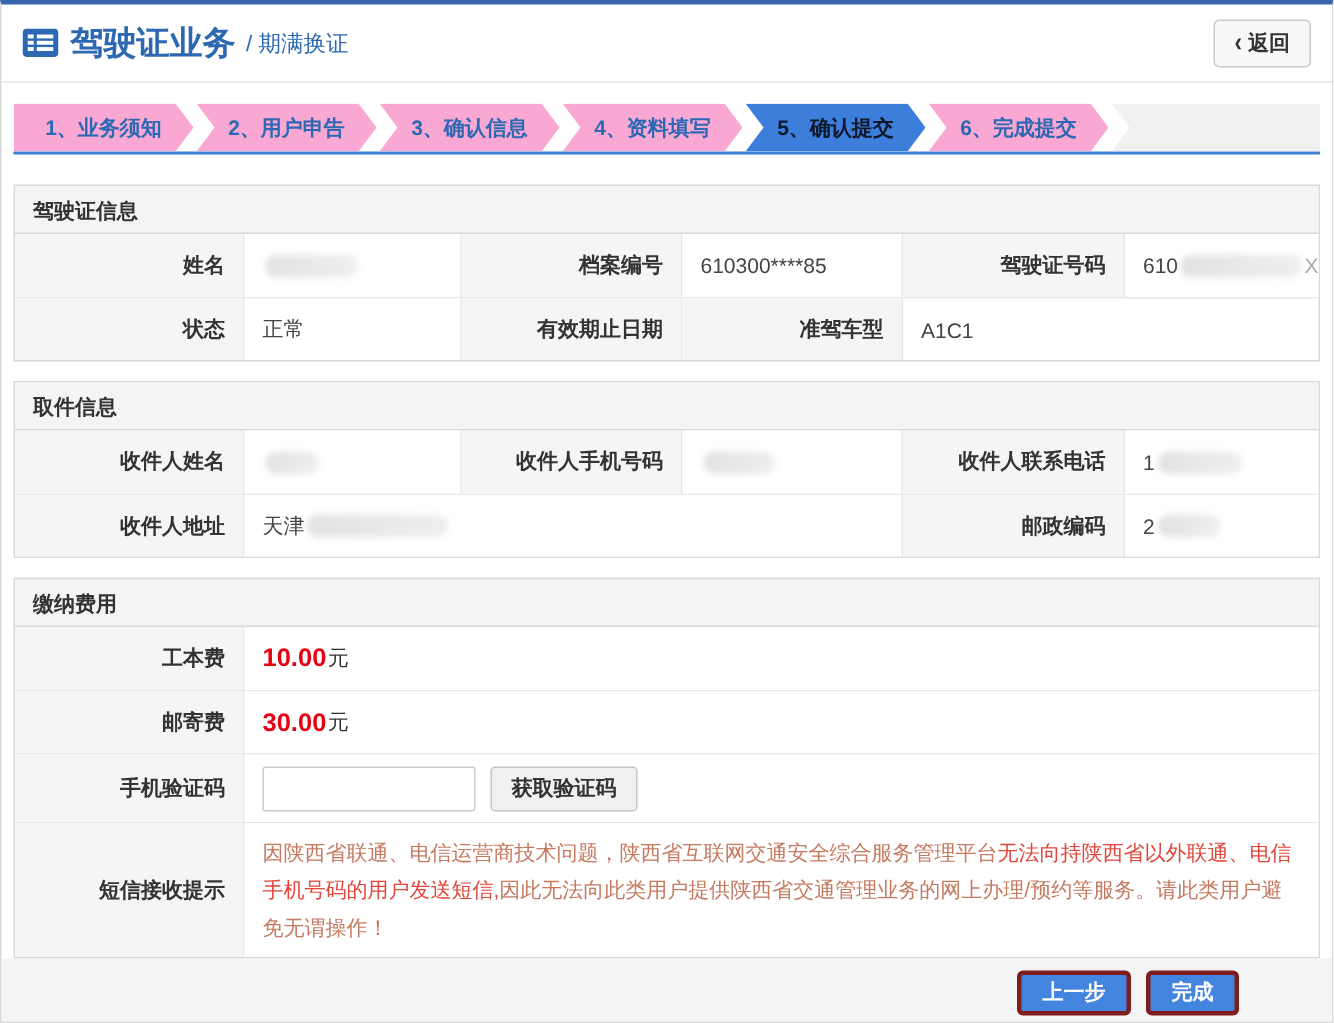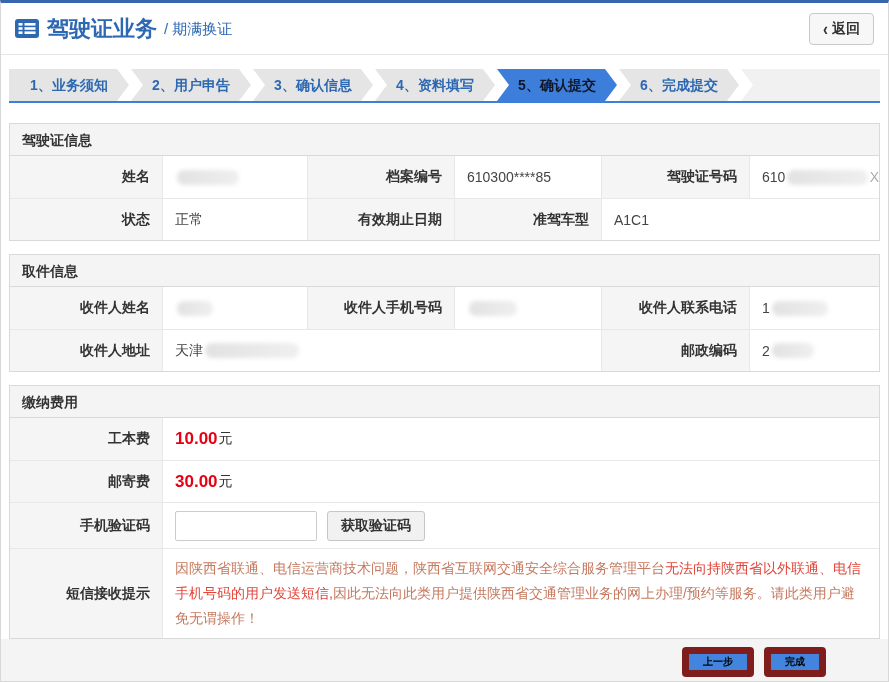--- a/index.html
+++ b/index.html
@@ -14,21 +14,21 @@
   .hdr .t1 { font-size:22px; font-weight:bold; color:#2d68b2; }
   .hdr .t2 { font-size:15px; color:#2d68b2; margin-left:7px; padding-top:2px; }
   .back { margin-left:auto; background:#f7f7f7; border:1px solid #c9c9c9; border-radius:4px; padding:6px 13px; font-size:14px; color:#333; font-weight:bold; cursor:pointer; display:flex; align-items:center; }
   .back .chev { margin-right:4px; font-size:15px; line-height:1; transform:scaleY(1.2); }
 
   
   .main { padding:14px 8px 0; }
 
   
   .steps { display:flex; height:34px; border-bottom:2px solid #3d7edb; }
-  .step { width:120px; height:32px; line-height:32px; text-align:center; font-size:14px; font-weight:bold; color:#2d68b2; background:#e5e5e5; margin-right:2px;
+  .step { width:120px; height:32px; line-height:32px; text-align:center; font-size:14px; font-weight:bold; color:#2d68b2; background:#f9a8d4; margin-right:2px;
           clip-path:polygon(0 0, calc(100% - 12px) 0, 100% 50%, calc(100% - 12px) 100%, 0 100%, 12px 50%); }
   .step.first { clip-path:polygon(0 0, calc(100% - 12px) 0, 100% 50%, calc(100% - 12px) 100%, 0 100%); }
   .step.active { background:#3d7edb; color:#0f172a; }
   .steps .fill { flex:1; background:#f1f1f1; clip-path:polygon(0 0, 100% 0, 100% 100%, 0 100%, 12px 50%); }
 
   
   .box { border:1px solid #d9d9d9; margin-top:13px; background:#fff; }
   .box.firstbox { margin-top:20px; }
   .box-h { background:#f4f4f4; border-bottom:1px solid #d9d9d9; padding:0 12px; height:32px; line-height:32px; font-size:14px; font-weight:bold; color:#333; }
   .row { display:grid; grid-template-columns:153px 145px 147px 147px 148px 1fr; border-top:1px solid #e8e8e8; height:42px; }
@@ -50,21 +50,21 @@
 
   .cell.val.smsbody { display:block; padding:7px 14px 7px 12px; line-height:25px; font-size:14px; }
   .warn-a { color:#c5795f; }
   .warn-b { color:#e2453a; }
 
   .redact { display:inline-block; height:15px; border-radius:7px; background:linear-gradient(90deg,#e2e2e2,#efefef); filter:blur(2px); vertical-align:middle; margin-left:2px; }
   .remnant { opacity:.45; margin-left:2px; }
 
   
   .footer { margin-top:auto; height:46px; flex:0 0 46px; background:#f4f4f4; display:flex; align-items:center; justify-content:flex-end; padding-right:62px; gap:10px; }
-  .btn { height:30px; padding:0 14px; background:#4284de; border:7px solid #7f1d1d; border-radius:4px; color:#000000; font-size:10px; font-weight:bold; cursor:pointer; }
+  .btn { height:30px; padding:0 14px; background:#4284de; border:3px solid #7f1d1d; border-radius:4px; color:#ffffff; font-size:14px; font-weight:bold; cursor:pointer; }
 </style>
 </head>
 <body>
 
 <div class="page">
 
   <div class="hdr">
     <span class="ico">
       <svg width="24" height="19" viewBox="0 0 24 19">
         <rect x="0" y="0" width="24" height="19" rx="3" fill="#2d68b2"></rect>

